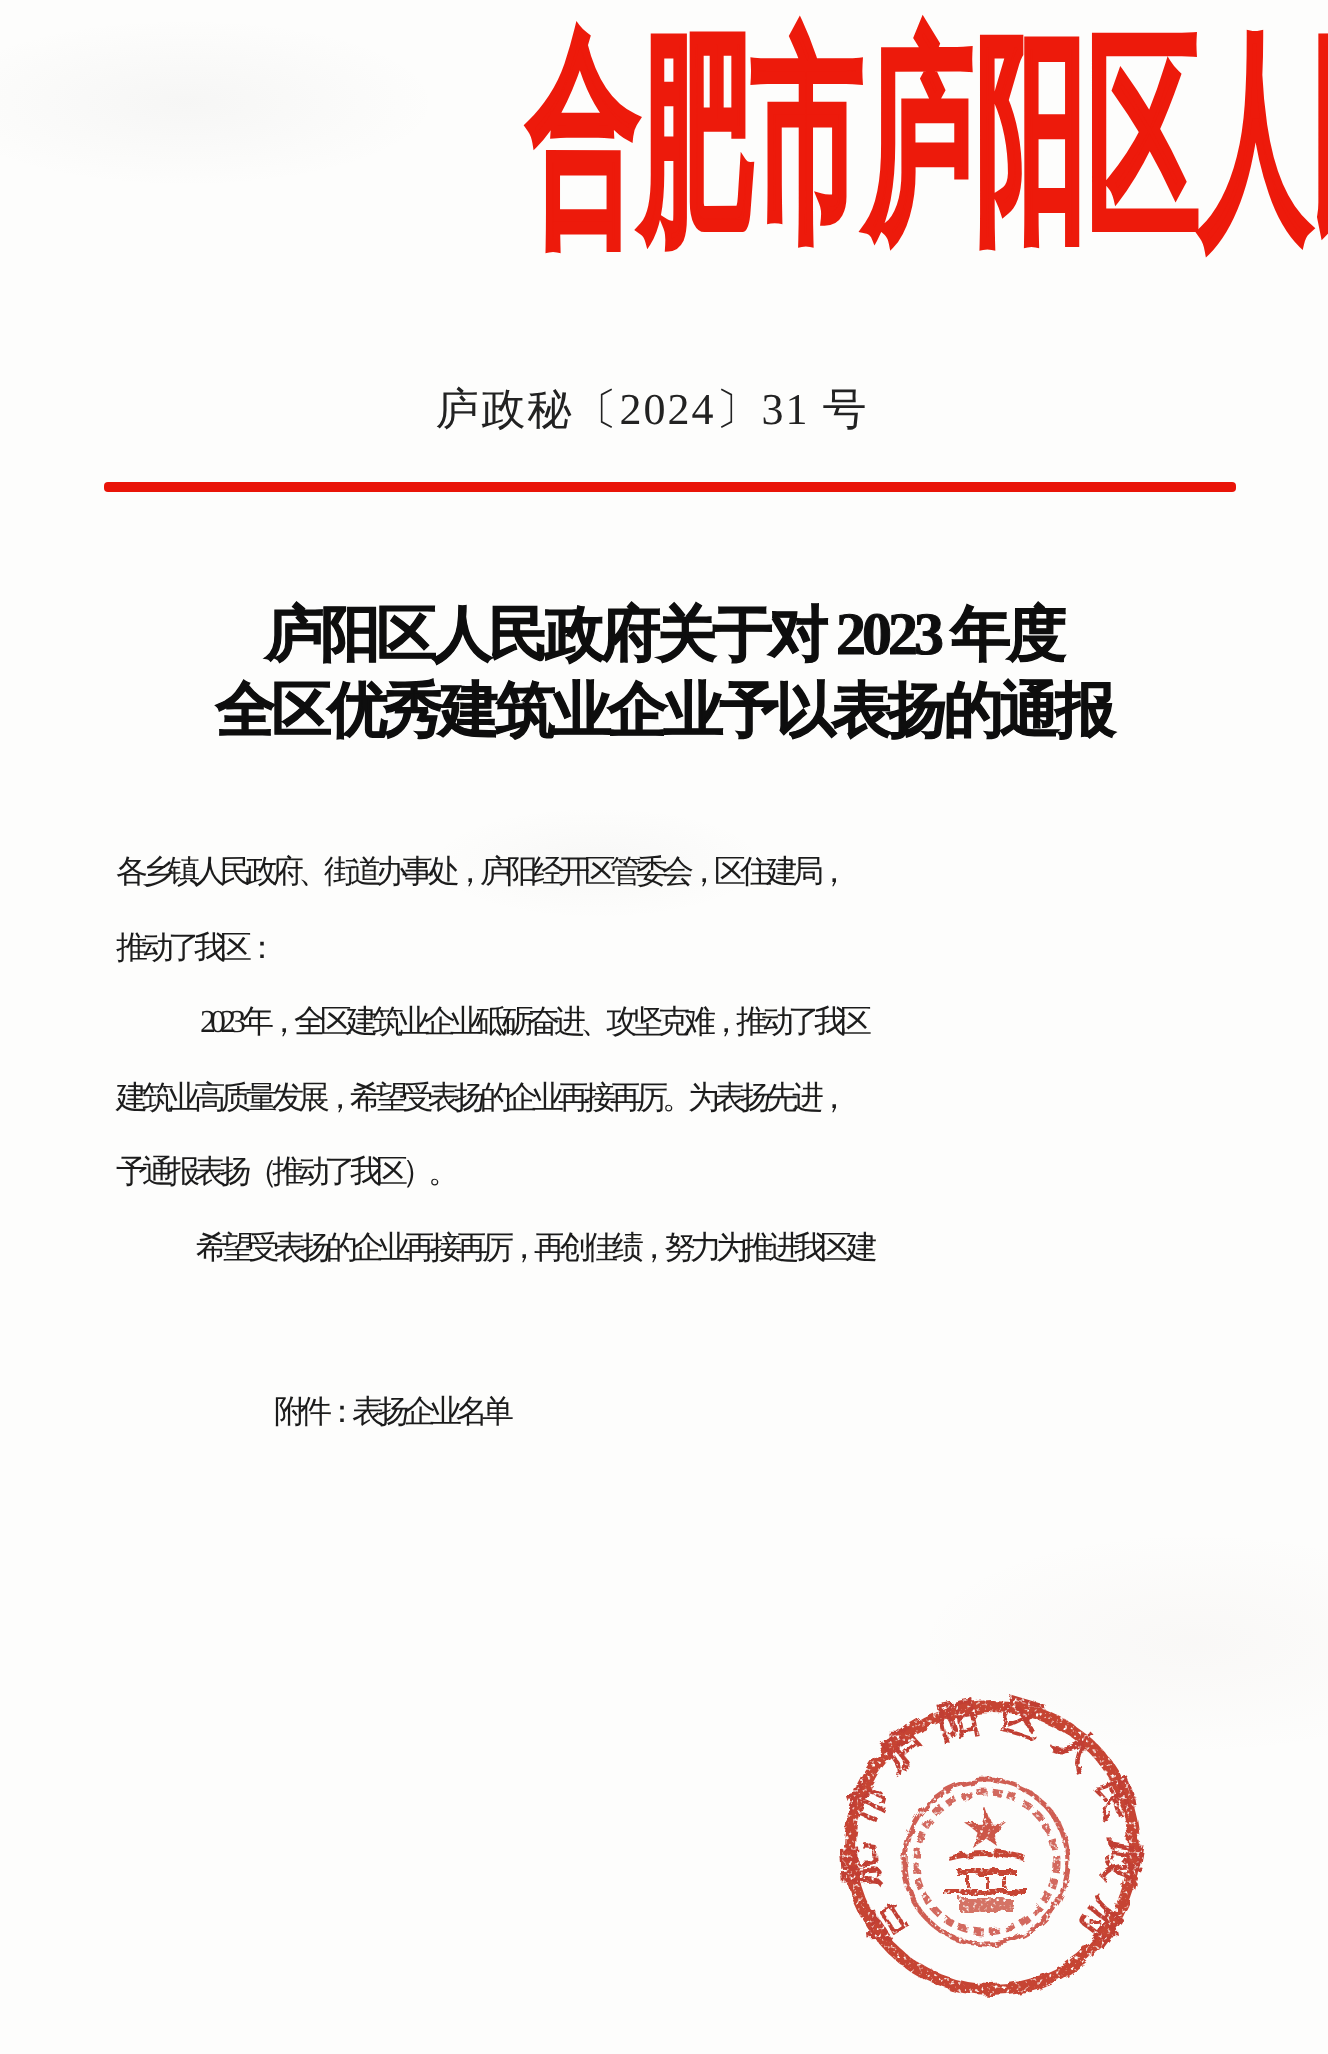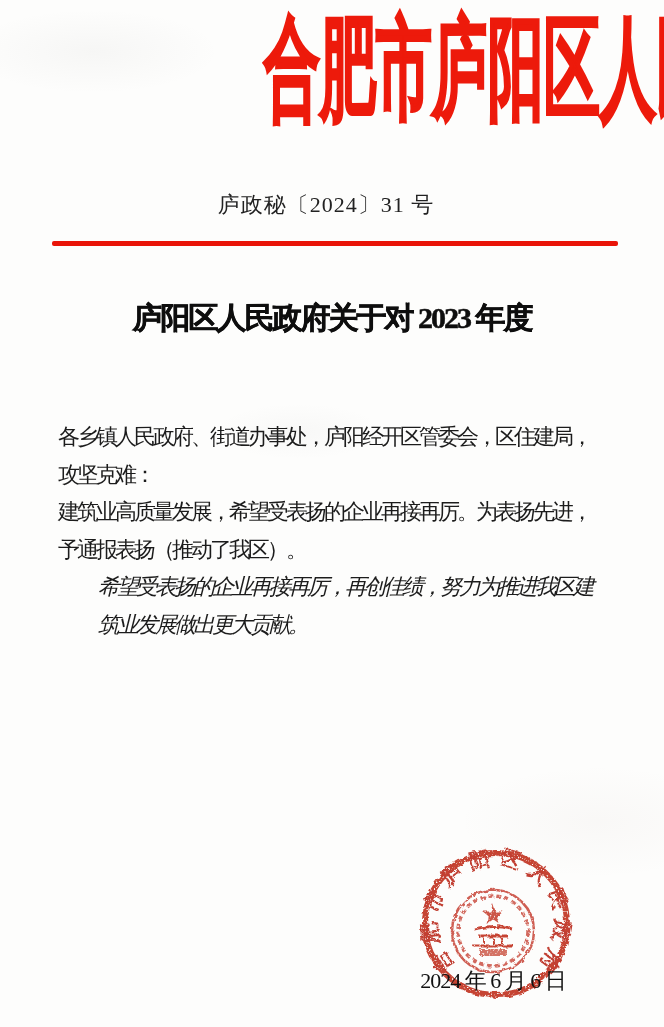--- a/index.html
+++ b/index.html
@@ -56,28 +56,28 @@
     font-size: 30px;
     font-weight: bold;
     letter-spacing: -2px;
     line-height: 37.5px;
     color: #0e0e0e;
     -webkit-text-stroke: 0.5px #0e0e0e;
   }
   .doc-body {
     position: absolute;
     top: 418px; left: 58px; right: 20px;
-    font-size: 22px;
+    font-size: 16px;
     letter-spacing: -3px;
     line-height: 37.5px;
     color: #1c1c1c;
   }
   .bline { white-space: nowrap; }
   .first-indent { padding-left: 42px; }
-  .block-indent { padding-left: 40px; font-style: italic; }
+  .block-indent { padding-left: 40px; }
   .attachment-line { margin-top: 45px; padding-left: 79px; }
   .seal {
     position: absolute;
     left: 418px; top: 846px;
     width: 156px; height: 156px;
     z-index: 1;
   }
   .issue-date {
     position: absolute;
     top: 966px; left: 410px;
@@ -98,29 +98,31 @@
   <div class="doc-header">
     <span class="stretch">合肥市庐阳区人民政府文件</span>
   </div>
 
   <div class="doc-number">庐政秘〔2024〕31 号</div>
 
   <div class="red-rule"></div>
 
   <div class="doc-title">
     <div>庐阳区人民政府关于对 2023 年度</div>
+    <div>全区优秀建筑业企业予以表扬的通报</div>
   </div>
 
   <div class="doc-body">
     <div class="bline">各乡镇人民政府、街道办事处，庐阳经开区管委会，区住建局，</div>
-    <div class="bline">攻坚克难：</div>
+    <div class="bline">推动了我区：</div>
+    <div class="bline first-indent">2023 年，全区建筑业企业砥砺奋进、攻坚克难，推动了我区</div>
     <div class="bline">建筑业高质量发展，希望受表扬的企业再接再厉。为表扬先进，</div>
     <div class="bline">予通报表扬（推动了我区）。</div>
     <div class="bline block-indent">希望受表扬的企业再接再厉，再创佳绩，努力为推进我区建</div>
-    <div class="bline block-indent">筑业发展做出更大贡献。</div>
+    <div class="bline attachment-line">附件：表扬企业名单</div>
   </div>
 
   <svg class="seal" viewBox="-78 -78 156 156" xmlns="http://www.w3.org/2000/svg">
     <defs>
       <filter id="stampGrain" x="-20%" y="-20%" width="140%" height="140%">
         <feTurbulence type="fractalNoise" baseFrequency="0.14" numOctaves="3" seed="7" result="warp"></feTurbulence>
         <feDisplacementMap in="SourceGraphic" in2="warp" scale="4" result="disp"></feDisplacementMap>
         <feTurbulence type="fractalNoise" baseFrequency="0.55" numOctaves="2" seed="11" result="speck"></feTurbulence>
         <feColorMatrix in="speck" type="matrix" values="0 0 0 0 1  0 0 0 0 1  0 0 0 0 1  0 0 0 5 -1.1" result="mask"></feColorMatrix>
         <feComposite in="disp" in2="mask" operator="in"></feComposite>
@@ -138,15 +140,14 @@
         <path d="M 0 -27 L 2.6 -19.6 L 10.5 -19.4 L 4.2 -14.6 L 6.5 -7 L 0 -11.6 L -6.5 -7 L -4.2 -14.6 L -10.5 -19.4 L -2.6 -19.6 Z" fill="#c23424" stroke="none" opacity="0.9"></path>
         <path d="M -19 -2 Q 0 -7 19 -2" stroke-width="3"></path>
         <path d="M -15 5 L 15 5" stroke-width="3"></path>
         <path d="M -21 15 L 21 15" stroke-width="3"></path>
         <path d="M -9 7 L -9 13 M 0 7 L 0 13 M 9 7 L 9 13" stroke-width="2"></path>
         <rect x="-13" y="18" width="26" height="7" fill="#c23424" stroke="none" opacity="0.75"></rect>
       </g>
     </g>
   </svg>
 
-  <div class="issue-date">2024 年 6 月 6 日</div>
 
 </div>
 
 </body></html>

